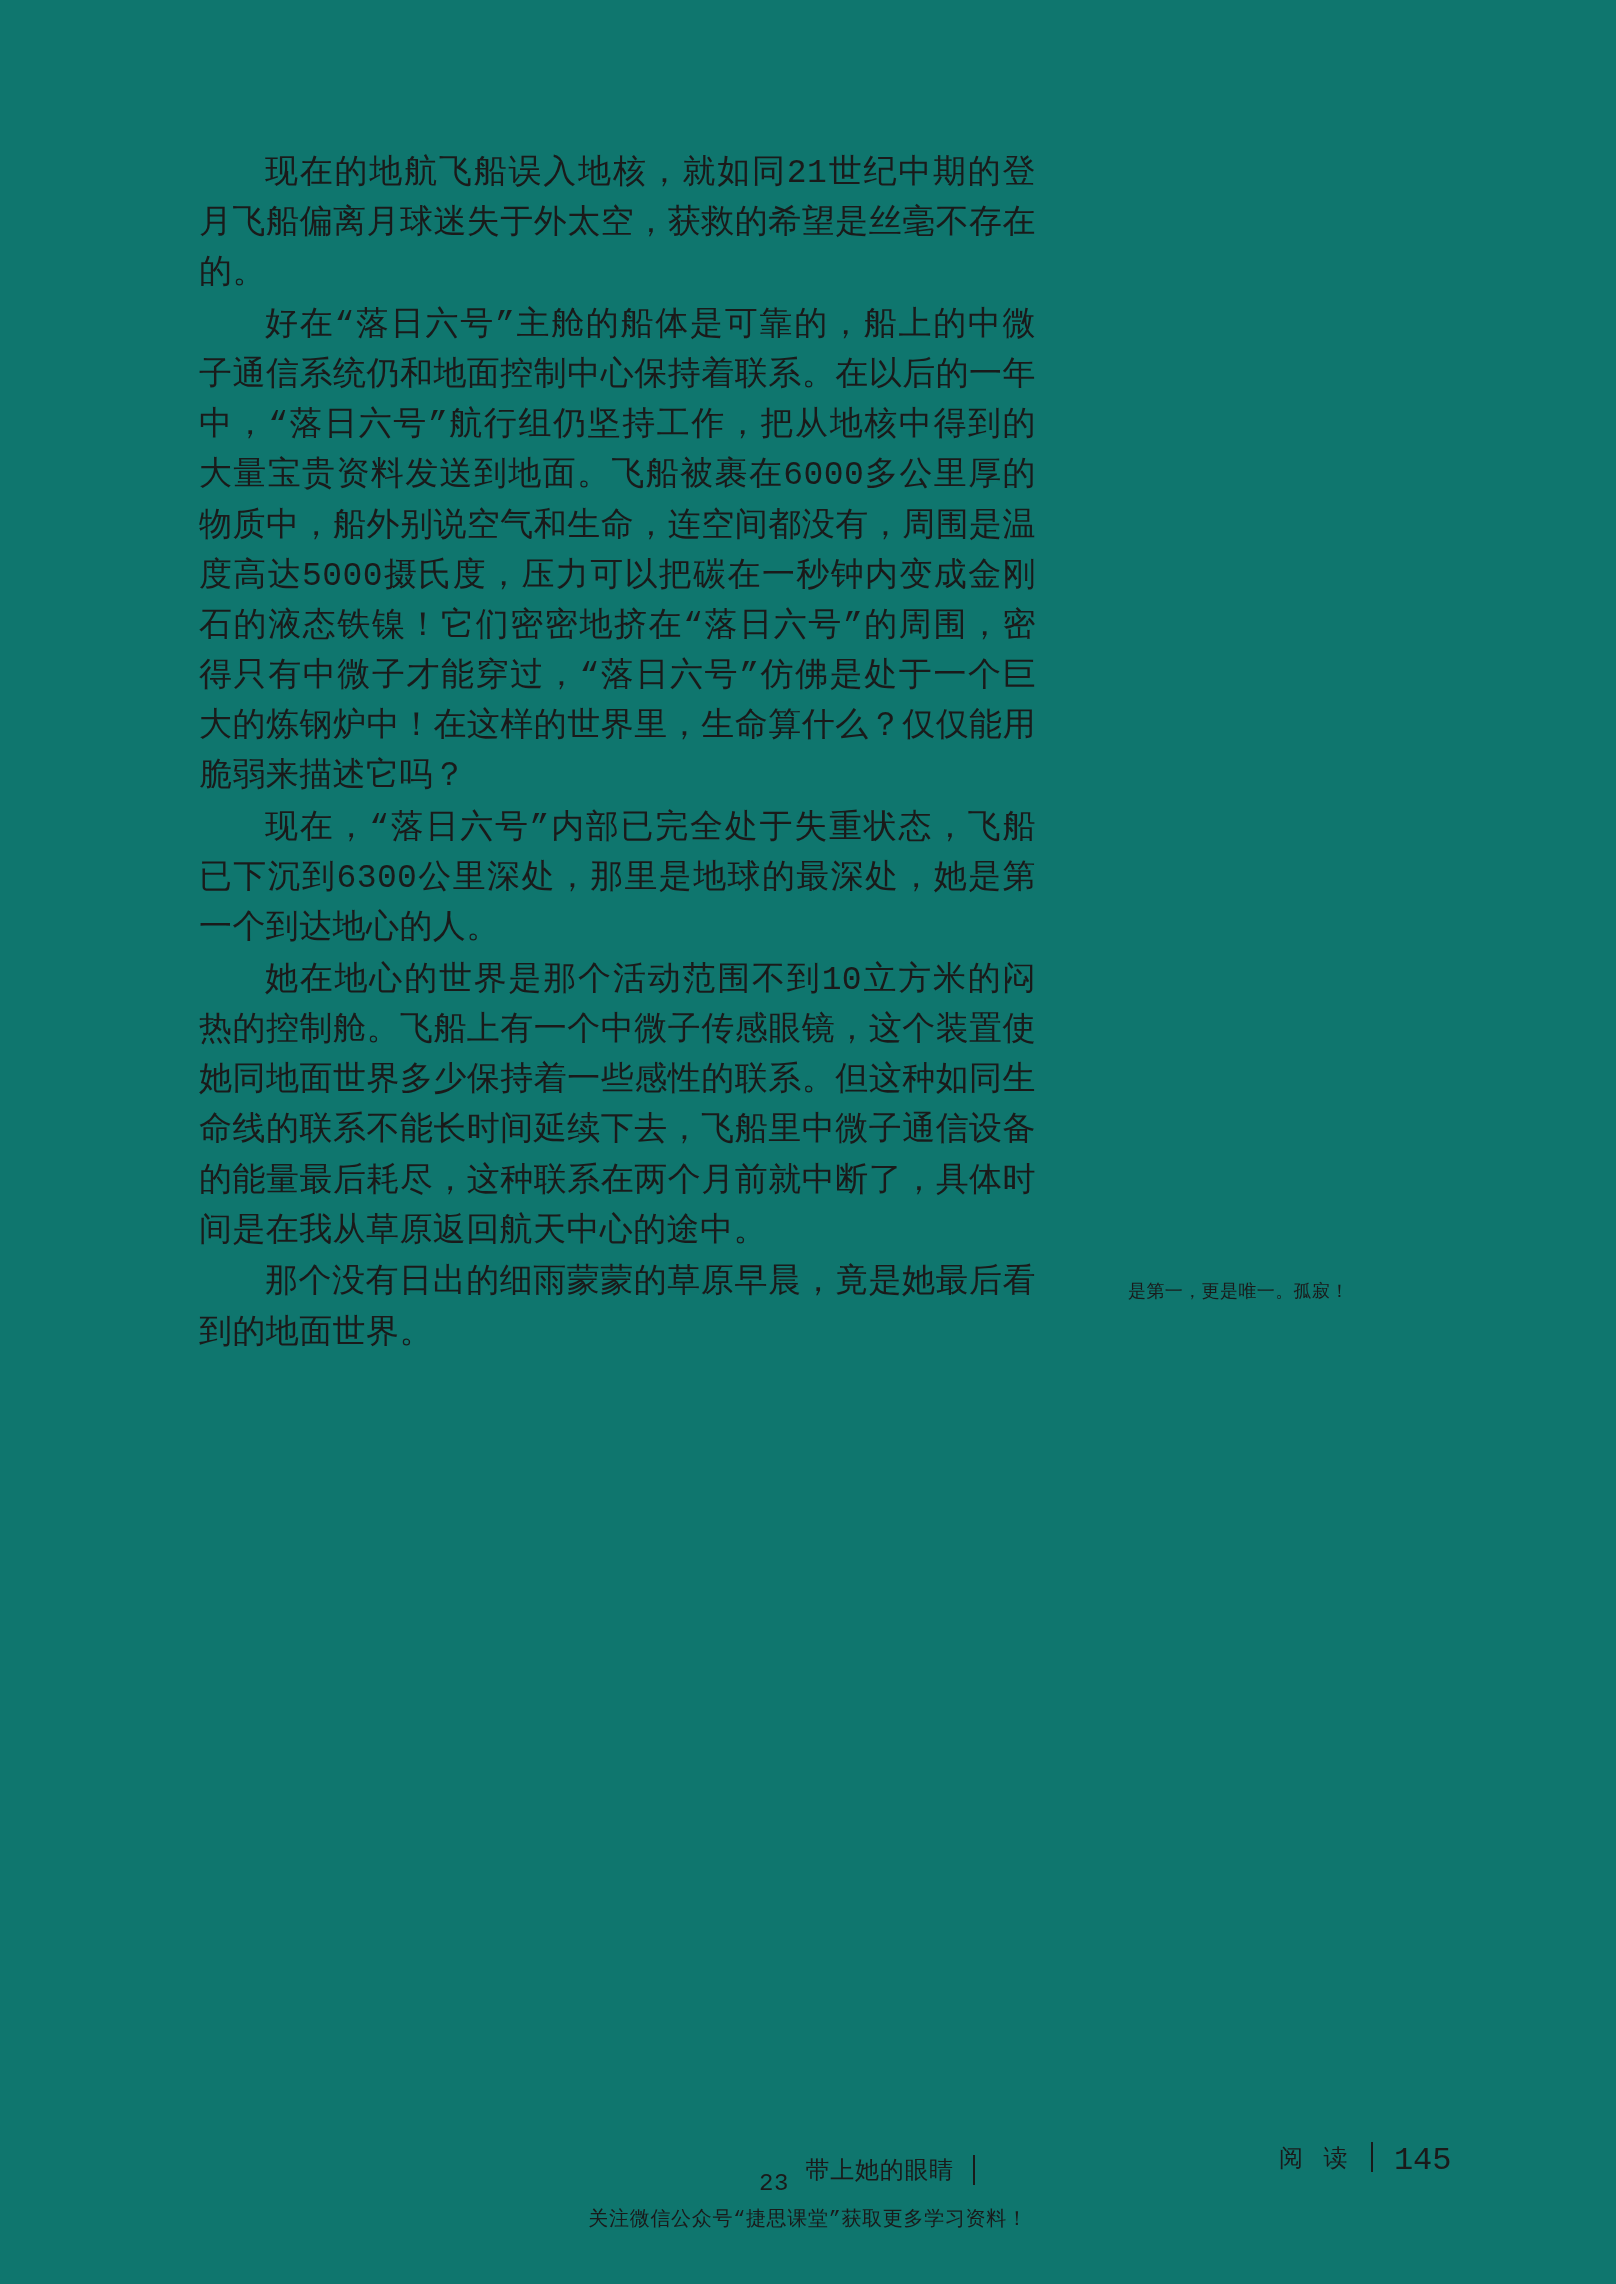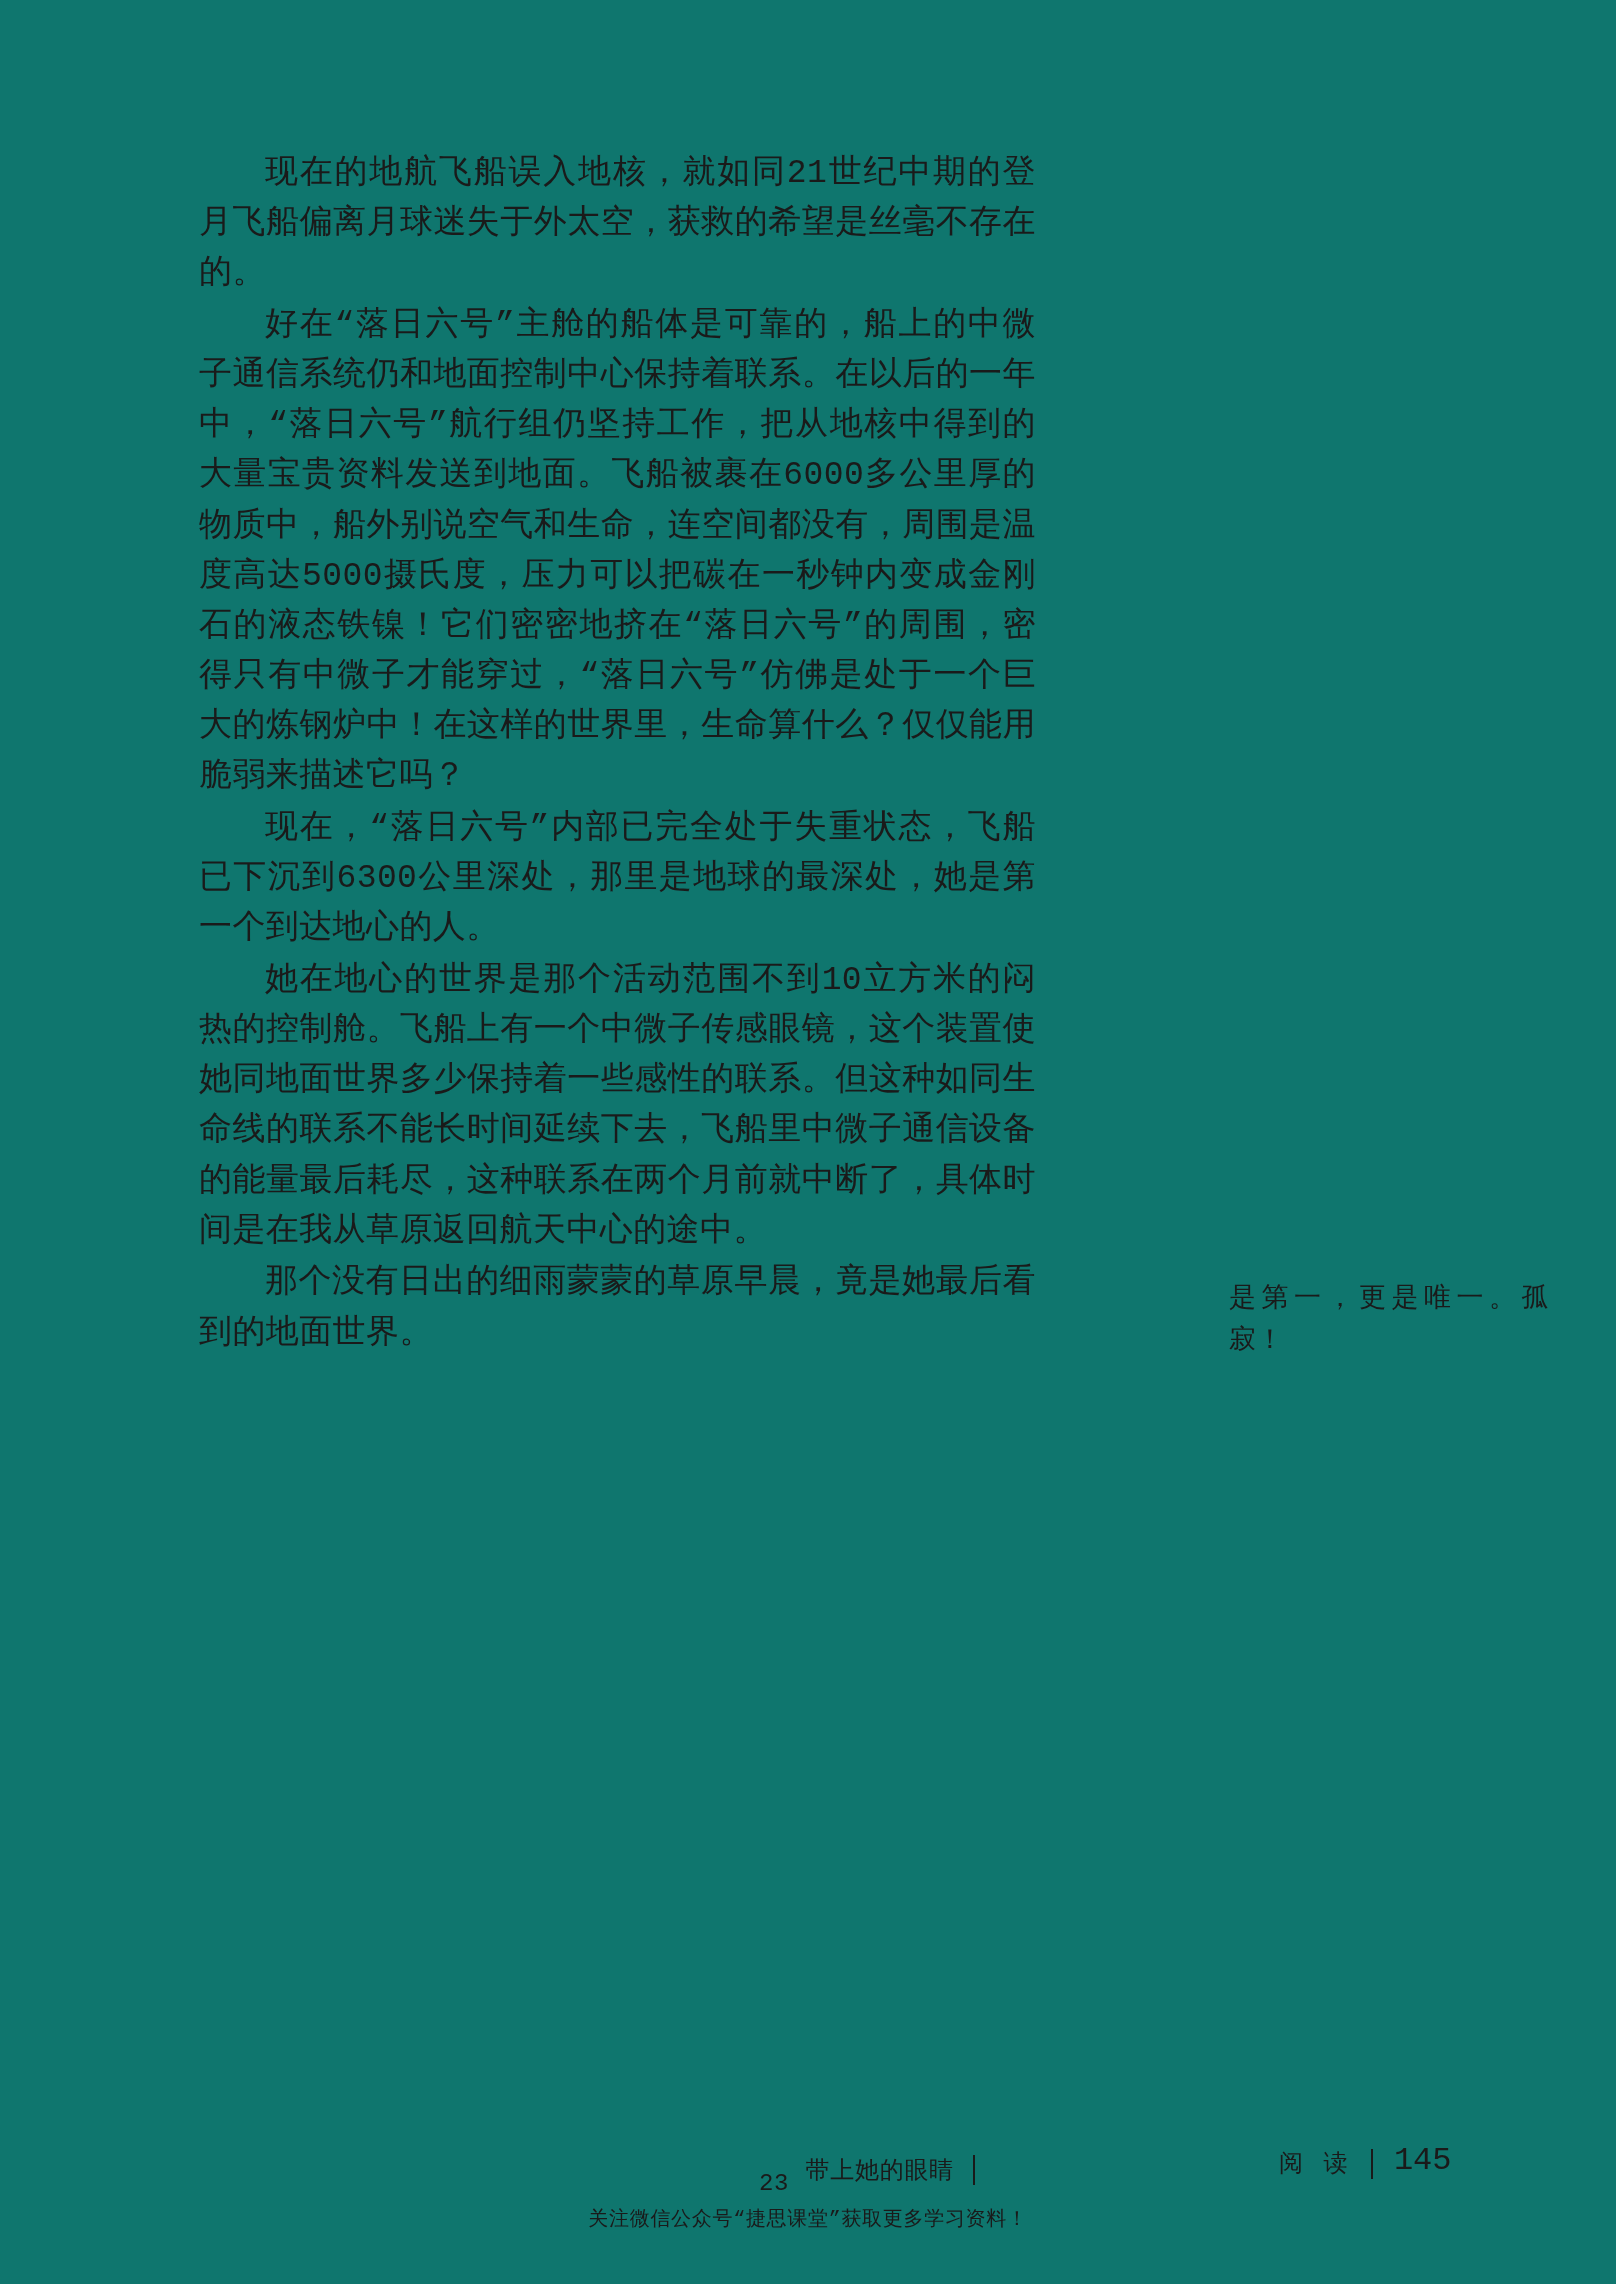--- a/index.html
+++ b/index.html
@@ -33,24 +33,24 @@
     line-height: 1.52;
     text-align: justify;
     text-justify: inter-ideograph;
     text-indent: 2em;
     margin: 0 0 1.5px 0;
     letter-spacing: 0.4px;
   }
   
   .side-note {
     position: absolute;
-    left: 1229px;
+    left: 1128px;
     top: 1279px;
     width: 320px;
-    font-size: 27px;
+    font-size: 18px;
     line-height: 1.55;
     text-align: justify;
     text-justify: inter-ideograph;
     letter-spacing: 0.4px;
   }
   .side-note p {
     margin: 0;
   }
   
   .footer {
@@ -78,21 +78,21 @@
     width: 1.5px;
     height: 30px;
     background: #1a1a1a;
     margin-left: 19.3px;
   }
   .footer-right {
     position: absolute;
     left: 1279px;
     top: 0;
     display: flex;
-    align-items: flex-end;
+    align-items: flex-start;
     font-size: 24px;
     letter-spacing: 3px;
   }
   .footer-right .rule {
     display: inline-block;
     width: 1.5px;
     height: 30px;
     background: #1a1a1a;
     margin: 0 21px 0 21px;
   }

